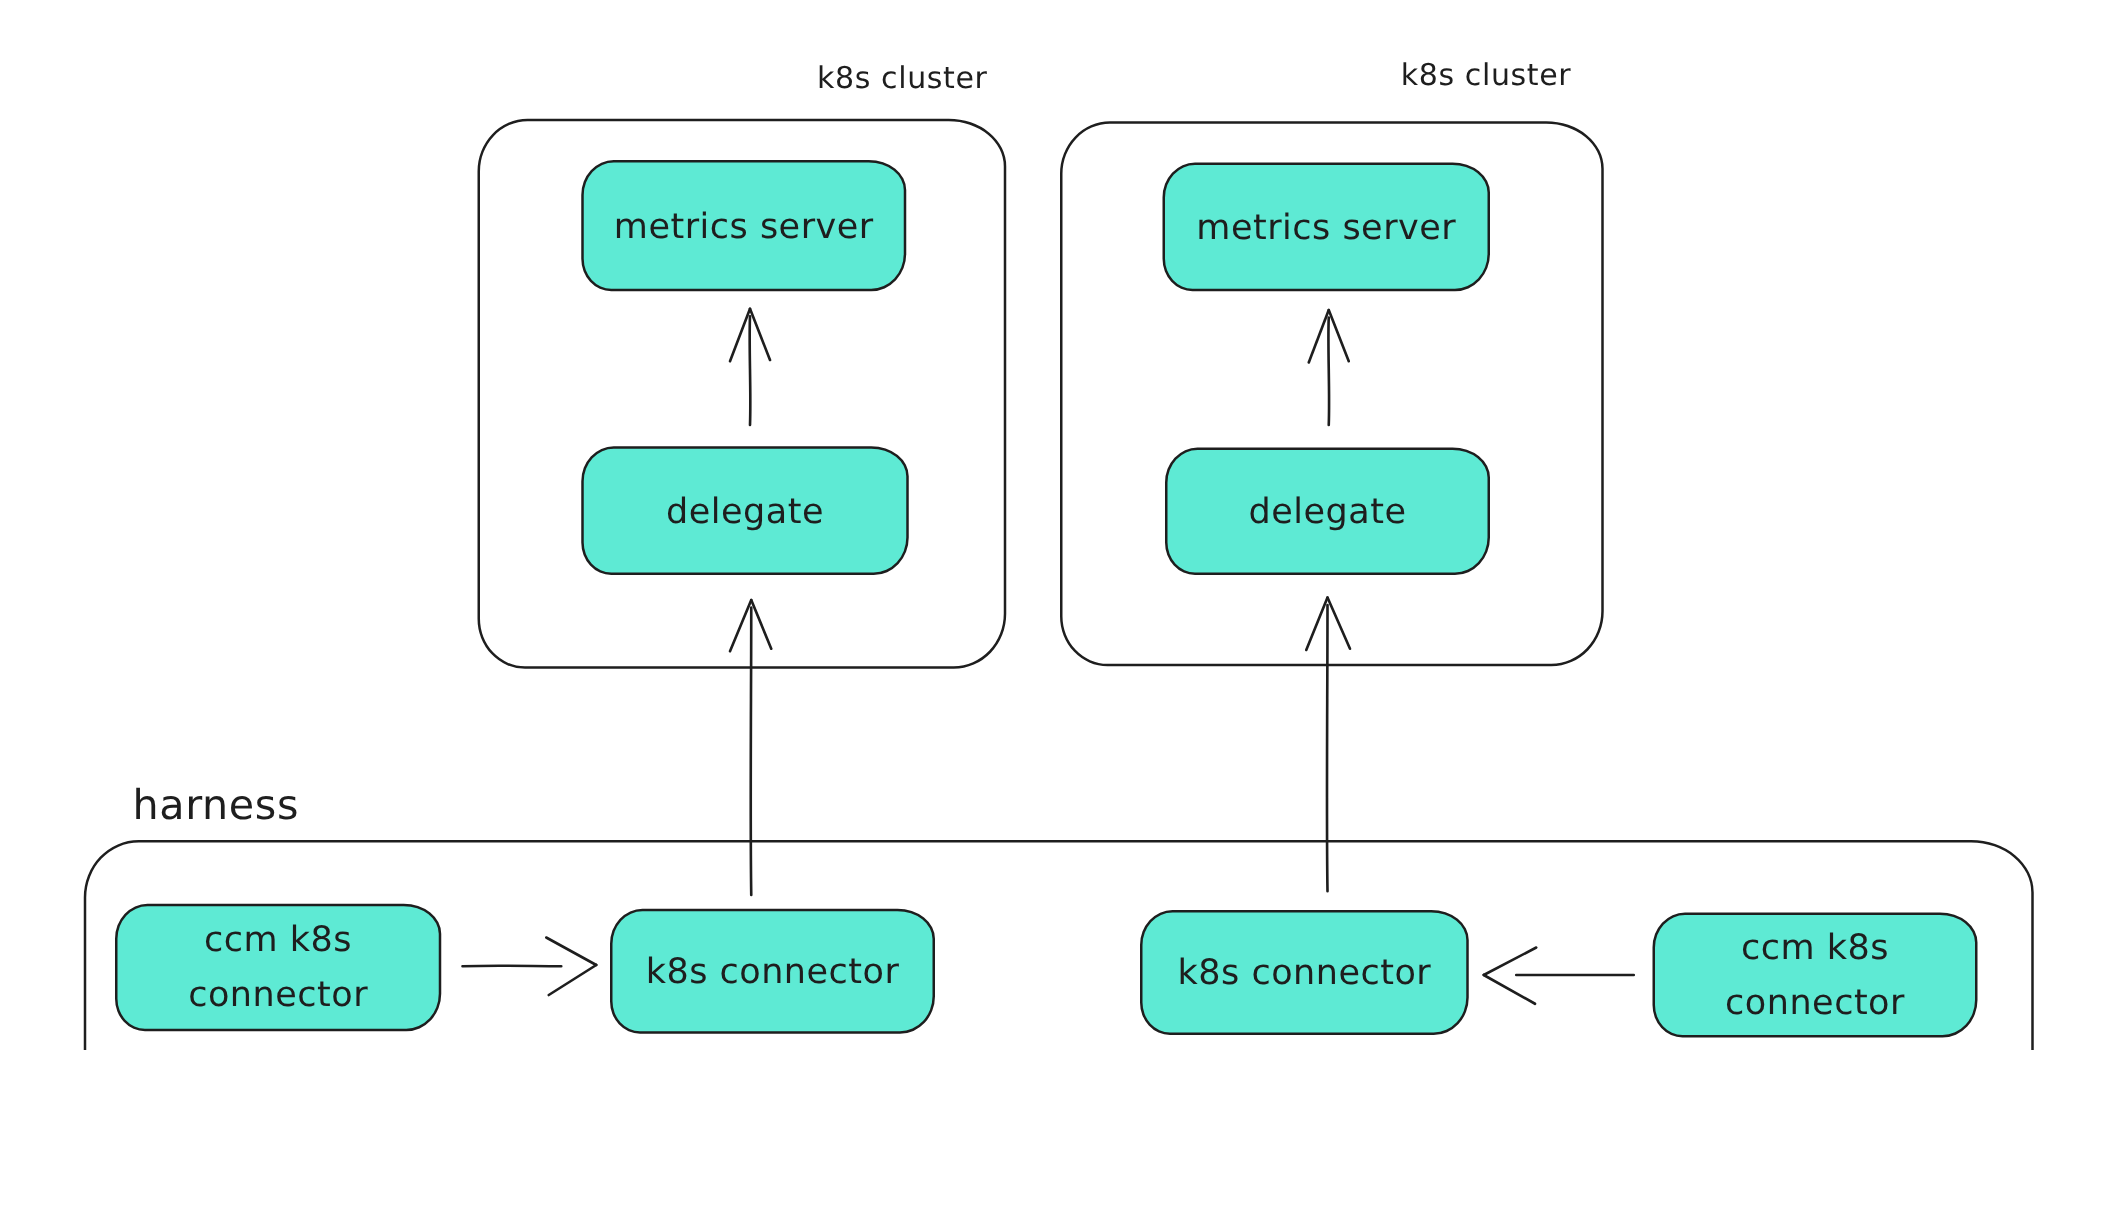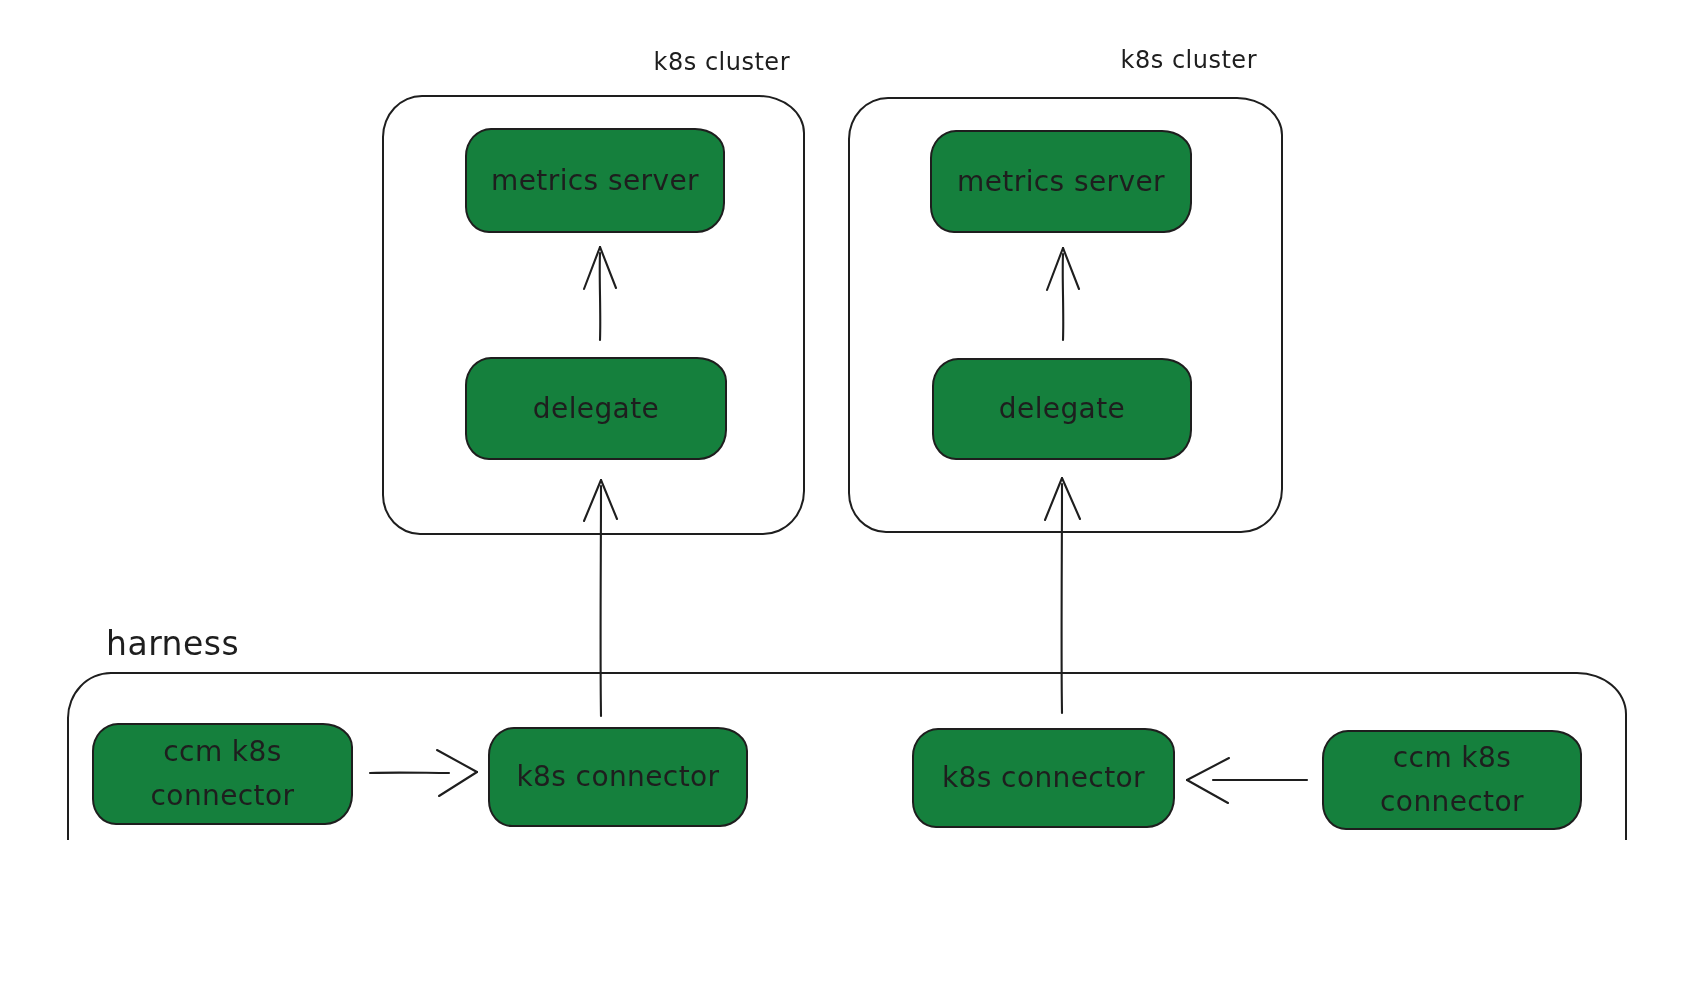--- a/index.html
+++ b/index.html
@@ -19,21 +19,21 @@
   }
   .node{
     display:flex;
     flex-direction:column;
     align-items:center;
     justify-content:center;
     text-align:center;
     font-size:28px;
     letter-spacing:0.4px;
     line-height:44px;
-    background:#15803d;
+    background:#5eead4;
   }
   
   .r-big{border-radius:40px 46px 42px 38px / 42px 38px 44px 40px;}
   .r-small{border-radius:26px 30px 28px 24px / 28px 24px 30px 26px;}
   .r-harness{border-radius:44px 50px 46px 42px / 46px 42px 48px 44px;}
 
   .cluster-left  {left:382px; top:95px;  width:423px; height:440px;}
   .cluster-right {left:848px; top:97px;  width:435px; height:436px;}
   .ms-left  {left:465px; top:128px; width:260px; height:105px;}
   .dg-left  {left:465px; top:357px; width:262px; height:103px;}

